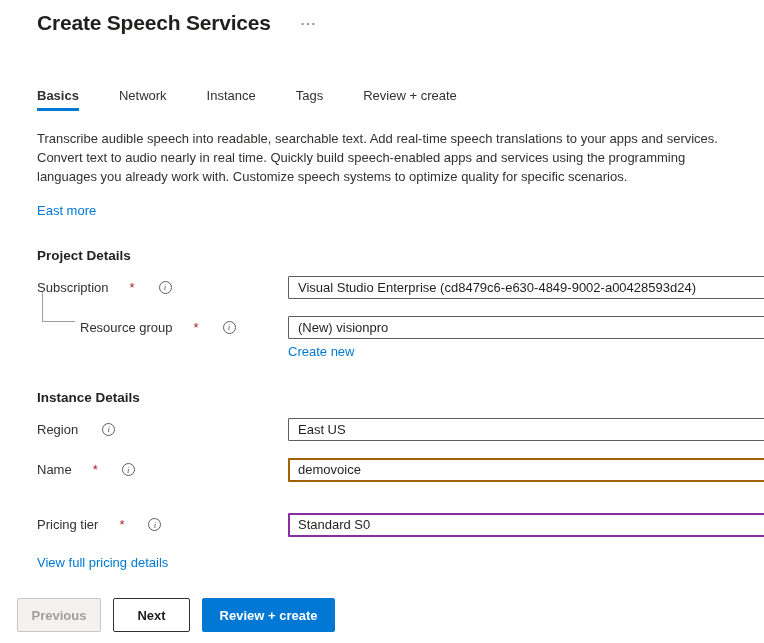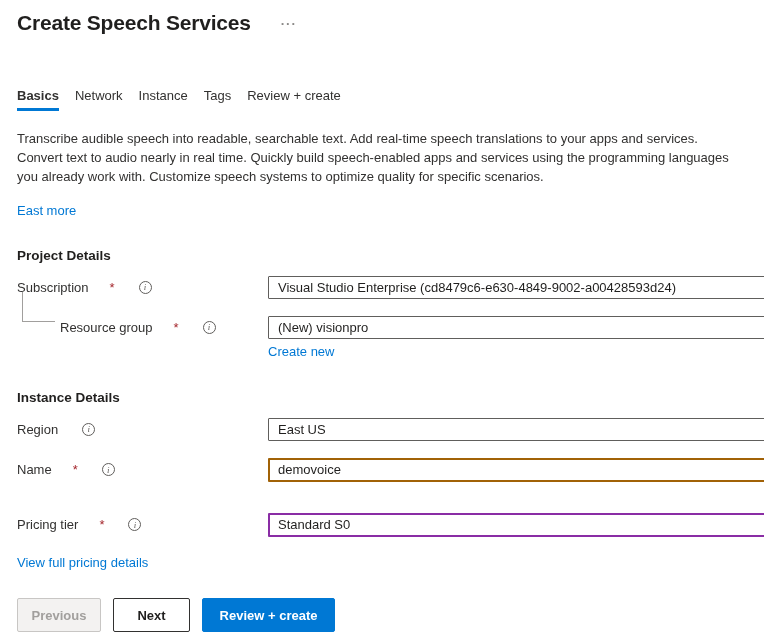--- a/index.html
+++ b/index.html
@@ -2,29 +2,29 @@
 <html><head>
 <meta charset="utf-8">
 <style>
   * { margin: 0; padding: 0; box-sizing: border-box; }
   html, body { background: #ffffff; }
   body {
     width: 764px; height: 643px; overflow: hidden; position: relative;
     font-family: "Liberation Sans", "DejaVu Sans", sans-serif;
     color: #323130; font-size: 13px;
   }
-  .page { padding: 8px 20px 0 17px; }
+  .page { padding: 8px 20px 0 17px; margin-left: 20px; }
 
   
   .hdr { display: flex; align-items: center; gap: 26px; height: 30px; }
   .hdr-title { font-size: 21px; font-weight: 700; color: #201f1e; letter-spacing: -0.2px; }
   .hdr-menu { color: #8a8886; font-size: 13px; font-weight: 700; letter-spacing: 1px; cursor: pointer; padding: 0 4px; }
 
   
-  .tabs { display: flex; gap: 16px; margin-top: 50px; }
+  .tabs { display: flex; gap: 40px; margin-top: 50px; }
   .tab { padding-bottom: 8px; cursor: pointer; color: #323130; position: relative; }
   .tab.active { font-weight: 700; }
   .tab.active::after {
     content: ""; position: absolute; left: 0; right: 0; bottom: 0;
     height: 3px; background: #0078d4;
   }
 
   
   .desc { margin-top: 19px; max-width: 724px; line-height: 1.45; color: #323130; }
   .link { color: #0078d4; text-decoration: none; cursor: pointer; display: inline-block; }

